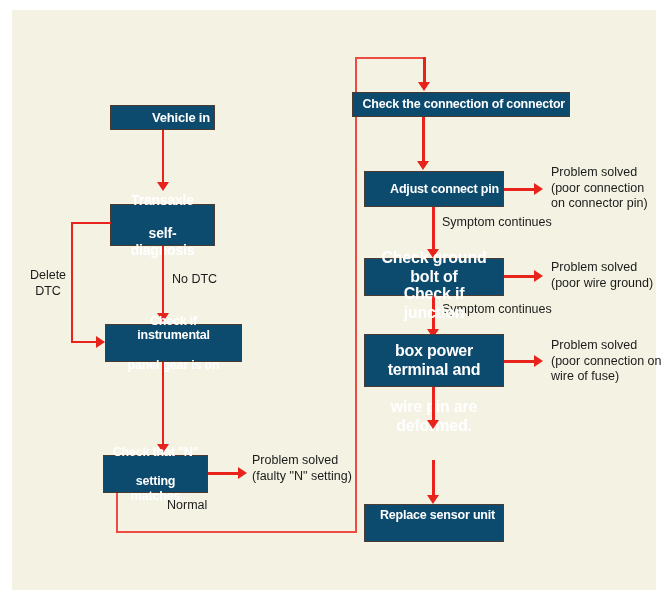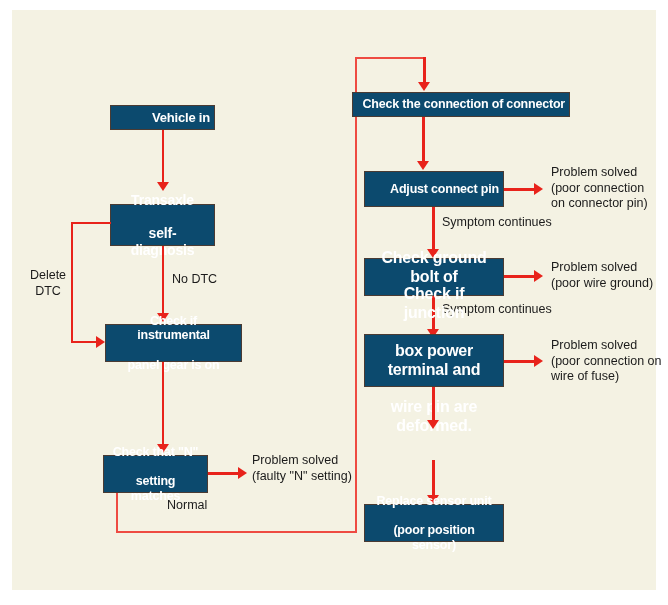--- a/index.html
+++ b/index.html
@@ -124,17 +124,17 @@
 wire of fuse)</div>
 
     <div class="ln lnv" style="left:420px;top:377px;width:2.5px;height:36px;"></div>
     <div class="ard" style="left:415px;top:410px;"></div>
 
 
     <div class="ln lnv" style="left:420px;top:450px;width:2.5px;height:38px;"></div>
     <div class="ard" style="left:415px;top:485px;"></div>
 
     <div class="box" style="left:352px;top:494px;width:140px;height:38px;font-size:12.5px;">
-      <span><span>Replace sensor unit</span><br><span>(poor position sensor)</span></span>
+      <span><span>Replace sensor unit</span><br></span>
     </div>
 
   </div>
 </div>
 
 </body></html>

